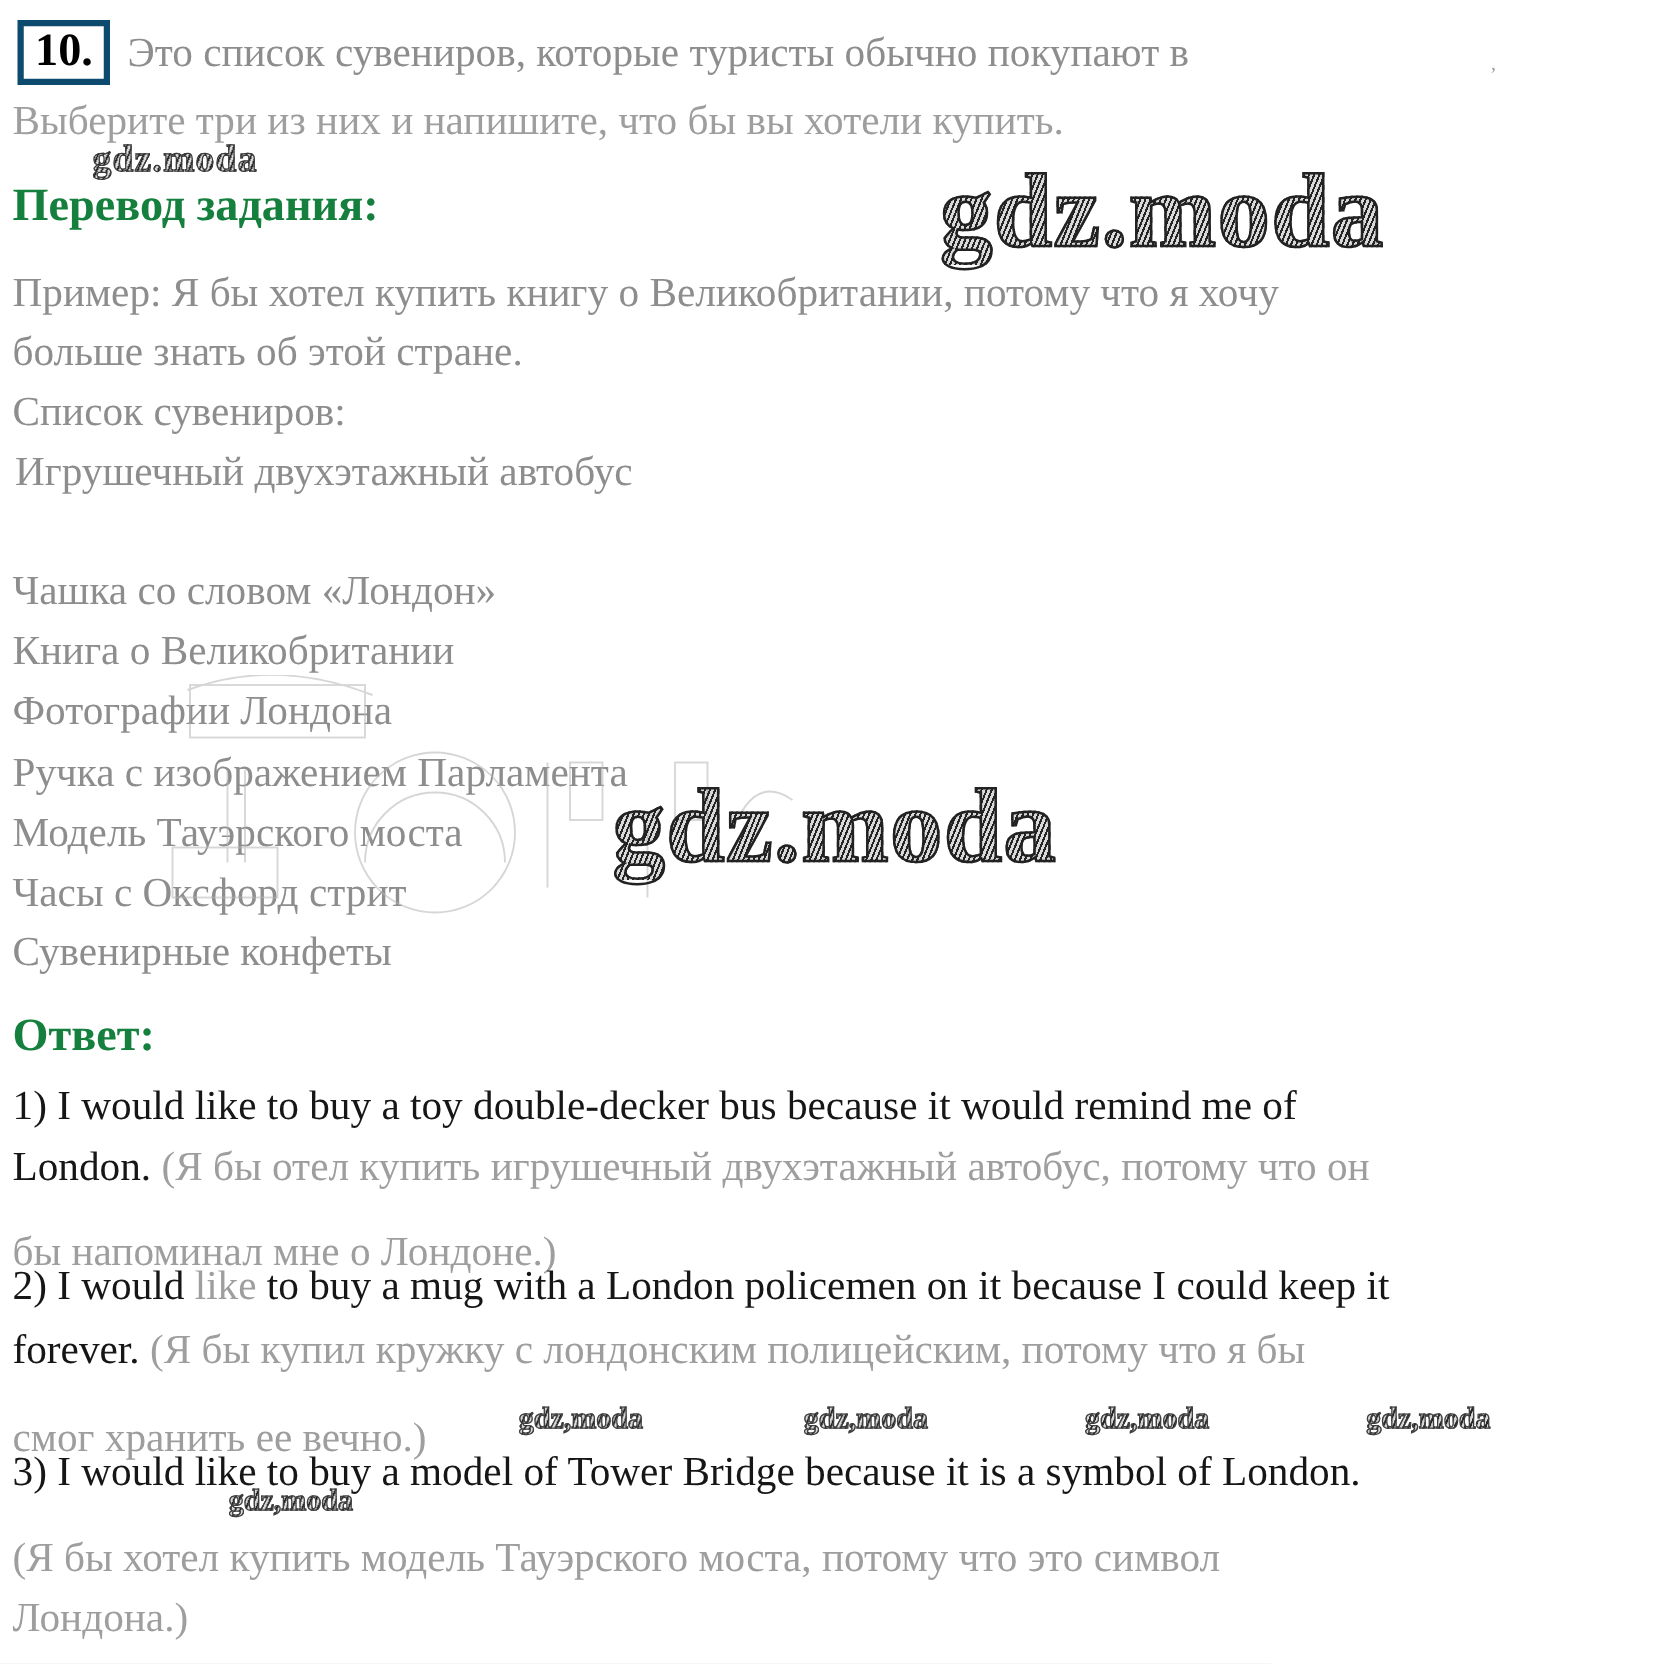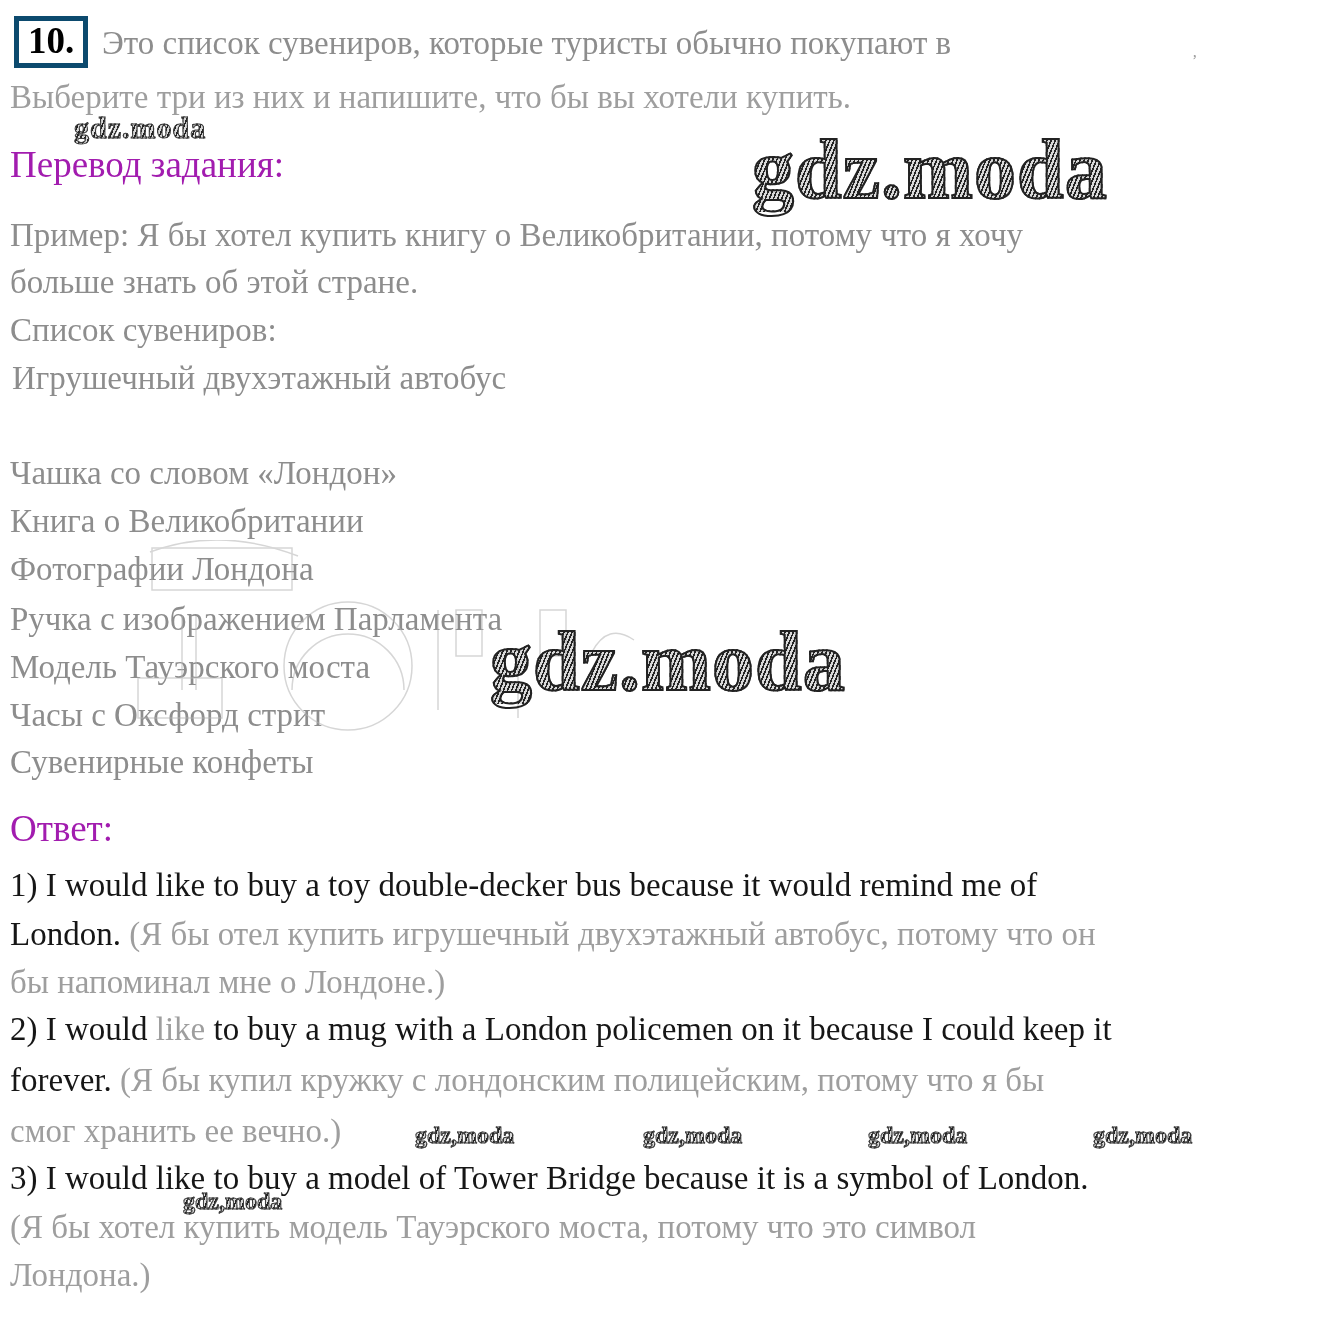--- a/index.html
+++ b/index.html
@@ -20,28 +20,28 @@
   }
   .line{
     position:absolute;
     white-space:nowrap;
     font-size:33px;
     line-height:42px;
     color:var(--text-gray);
   }
   .black{color:var(--text-black);}
   .graylight{color:var(--text-gray-light);}
-  .ru{color:var(--text-gray-light);}
+  .ru{color:var(--text-gray-light);margin-top:20px;}
   .head{
     position:absolute;
     white-space:nowrap;
-    font-weight:400;
+    font-weight:700;
     font-size:37px;
     line-height:42px;
-    color:#a21caf;
+    color:#15803d;
   }
   .task-num{
     position:absolute;
     left:14px;top:16px;
     border:5px solid #0c4a6e;
     padding:0px 9px 2px 9px;
     font-weight:700;
     font-size:37px;
     line-height:40px;
     color:#000;

